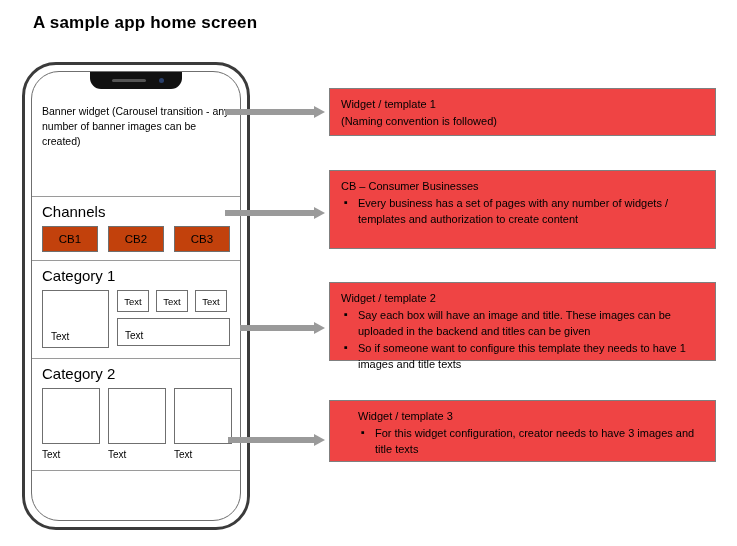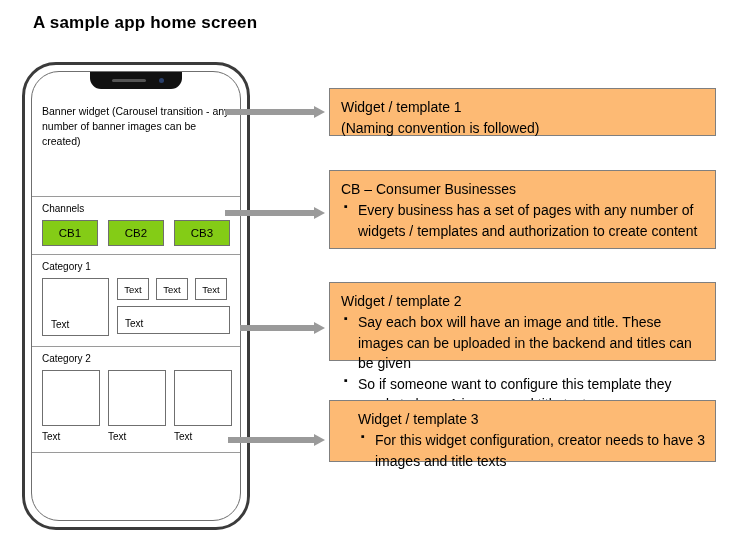--- a/index.html
+++ b/index.html
@@ -98,36 +98,36 @@
   }
   .banner-text {
     font-size: 10.5px;
     line-height: 1.45;
   }
 
   .channels-block {
     padding: 6px 10px 8px 10px;
   }
   .section-label {
-    font-size: 10px;
+    font-size: 15px;
     margin-bottom: 6px;
   }
   .chip-row {
     display: flex;
     gap: 10px;
   }
   .chip {
     width: 56px;
     height: 26px;
     border: 1px solid #6f6f6f;
     display: flex;
     align-items: center;
     justify-content: center;
     font-size: 11.5px;
-    background: #84cc16;
+    background: #c2410c;
     box-sizing: border-box;
   }
 
   .cat1-block {
     padding: 6px 10px 10px 10px;
   }
   .cat1-grid {
     display: flex;
     gap: 8px;
   }
@@ -196,24 +196,24 @@
   }
   .cat2-label {
     font-size: 10px;
     margin-top: 5px;
   }
 
   
   .callout {
     position: absolute;
     border: 1px solid #7f7f7f;
-    background: #fdba74;
+    background: #ef4444;
     box-sizing: border-box;
     padding: 8px 10px 8px 11px;
-    font-size: 14px;
+    font-size: 11px;
     line-height: 1.45;
   }
   .callout .c-head { margin: 0 0 1px 0; }
   .callout ul {
     margin: 1px 0 0 0;
     padding-left: 17px;
     list-style: none;
   }
   .callout li {
     position: relative;

